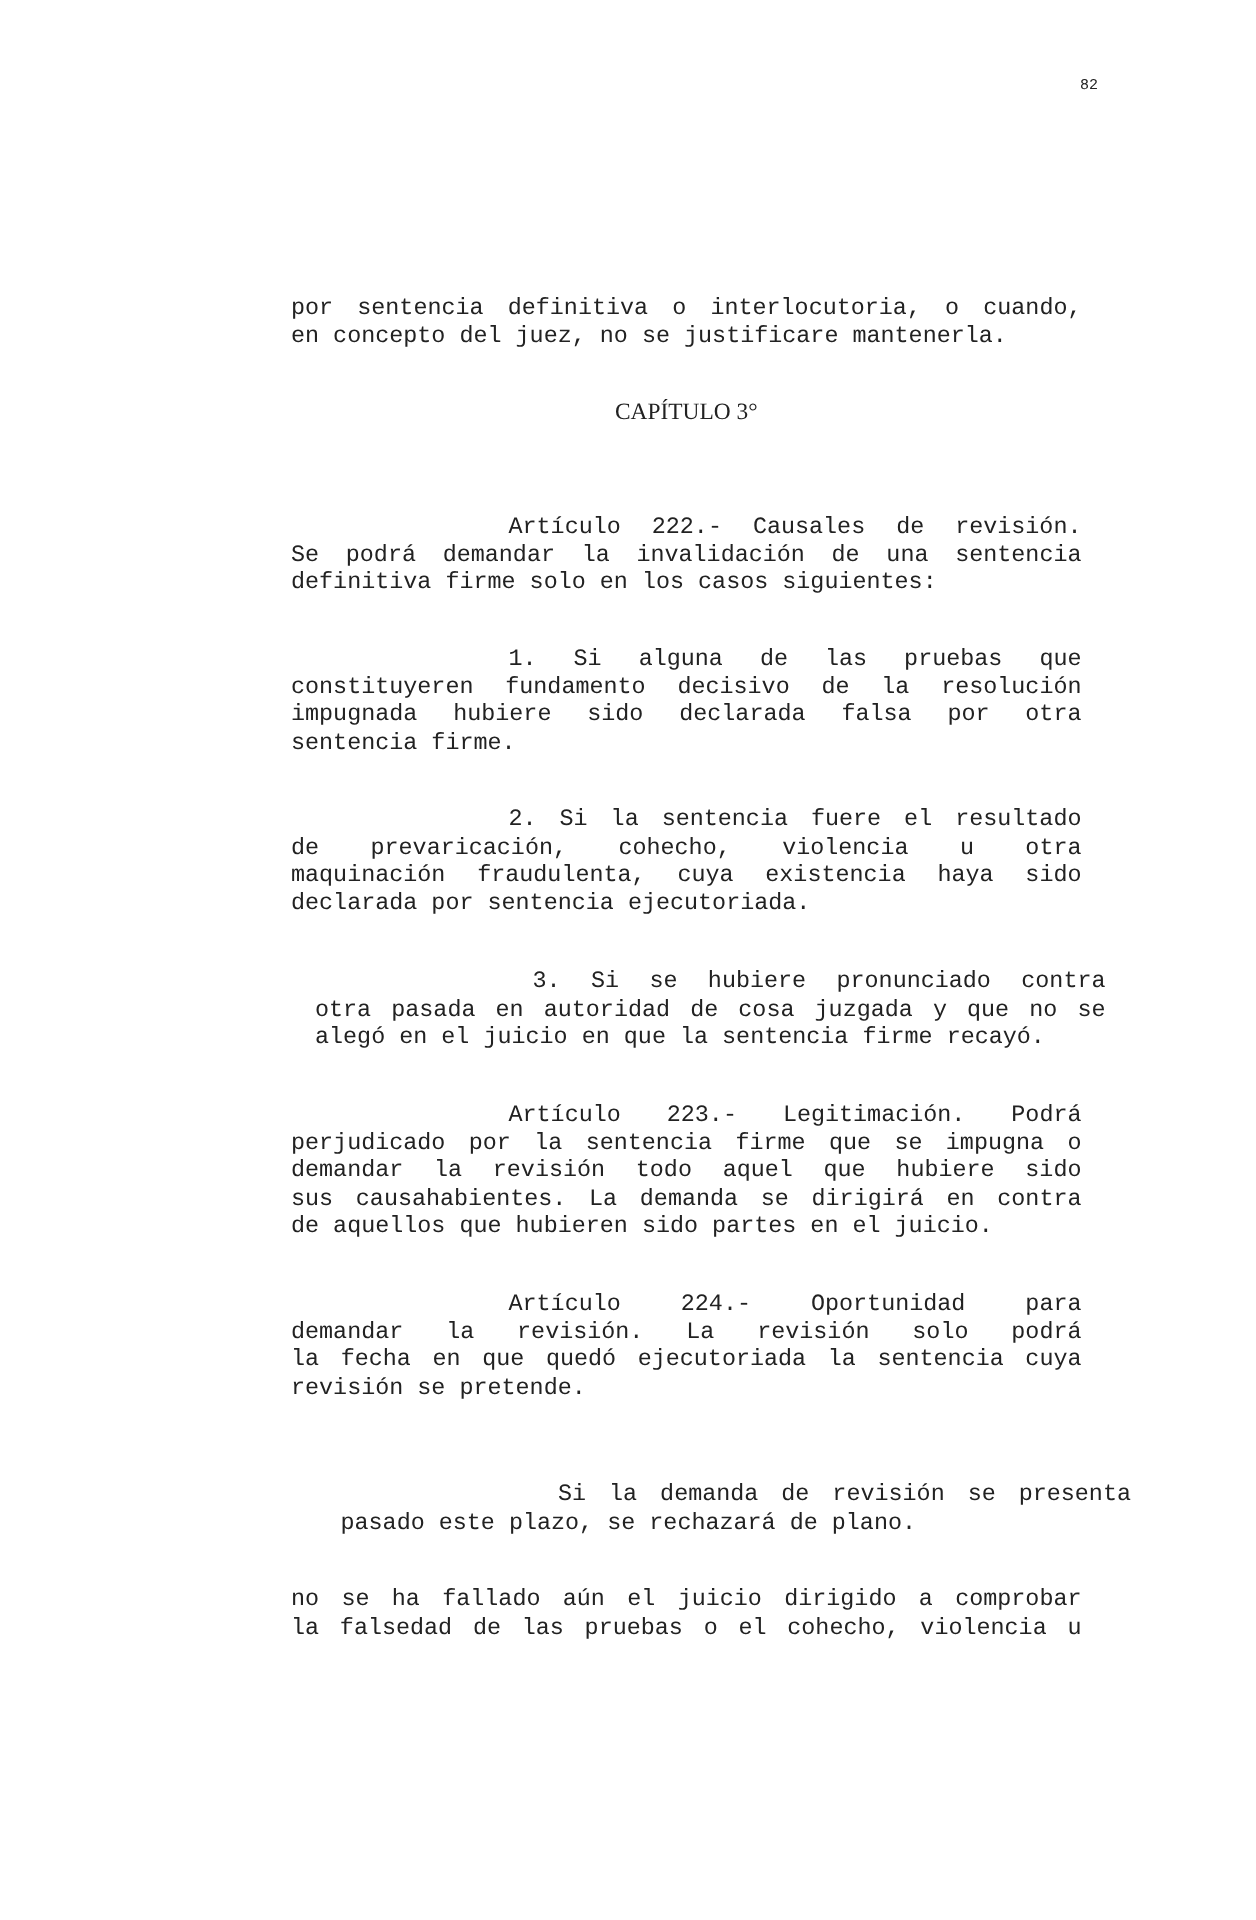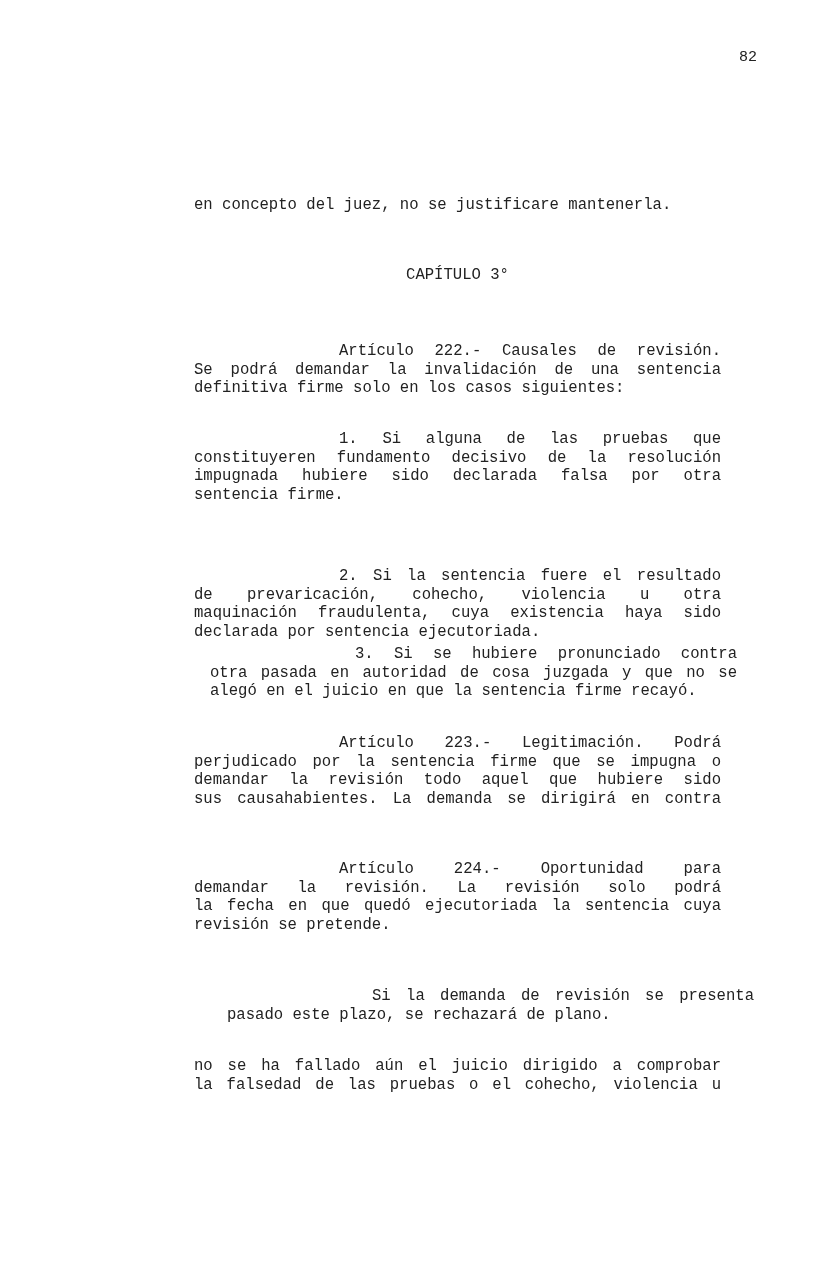--- a/index.html
+++ b/index.html
@@ -1,68 +1,70 @@
 <!DOCTYPE html>
 <html><head>
 <meta charset="utf-8">
 <style>
   html, body { margin:0; padding:0; background:#ffffff; }
   body { width:837px; height:1280px; position:relative; overflow:hidden;
          font-family:"Liberation Mono", "DejaVu Sans Mono", monospace; color:#222; }
-  .page-num { position:absolute; top:49px; left:717px; width:40px; text-align:right;
-              font-size:15px; line-height:18px; }
+  .page-num { position:absolute; top:49px; left:692px; width:40px; text-align:right;
+              font-size:10px; line-height:18px; }
   .block { position:absolute; left:194px; width:527px; font-size:15.6px; }
   .ln { display:block; height:18.6px; line-height:18.6px; white-space:nowrap;
         text-align:justify; text-align-last:justify; }
   .ln.last { text-align-last:left; }
   .ln.indent { padding-left:145px; }
-  .center { text-align:left; text-align-last:center; }
+  .center { text-align:left; text-align-last:center;font-family:Liberation Serif, serif; }
 </style>
 </head>
 <body>
 
 <div>
   <div class="page-num">82</div>
 
   <div class="block" style="top:196px;">
+    <span class="ln">por sentencia definitiva o interlocutoria, o cuando,</span>
     <span class="ln last">en concepto del juez, no se justificare mantenerla.</span>
   </div>
 
   <div class="block center" style="top:266px;">
     <span class="ln center">CAPÍTULO 3°</span>
   </div>
 
   <div id="paras">
       <div class="block" style="top: 342px;">
         <span class="ln indent">Artículo 222.- Causales de revisión.</span>
         <span class="ln">Se podrá demandar la invalidación de una sentencia</span>
         <span class="ln last">definitiva firme solo en los casos siguientes:</span>
       </div>
       <div class="block" style="top: 430px;">
         <span class="ln indent">1. Si alguna de las pruebas que</span>
         <span class="ln">constituyeren fundamento decisivo de la resolución</span>
         <span class="ln">impugnada hubiere sido declarada falsa por otra</span>
         <span class="ln last">sentencia firme.</span>
       </div>
-      <div class="block" style="top: 567px;">
+      <div class="block" style="top: 537px;">
         <span class="ln indent">2. Si la sentencia fuere el resultado</span>
         <span class="ln">de prevaricación, cohecho, violencia u otra</span>
         <span class="ln">maquinación fraudulenta, cuya existencia haya sido</span>
         <span class="ln last">declarada por sentencia ejecutoriada.</span>
       </div>
       <div class="block" style="top: 645px; margin-left: 16px;">
         <span class="ln indent">3. Si se hubiere pronunciado contra</span>
         <span class="ln">otra pasada en autoridad de cosa juzgada y que no se</span>
         <span class="ln last">alegó en el juicio en que la sentencia firme recayó.</span>
       </div>
       <div class="block" style="top: 734px;">
         <span class="ln indent">Artículo 223.- Legitimación. Podrá</span>
         <span class="ln">perjudicado por la sentencia firme que se impugna o</span>
         <span class="ln">demandar la revisión todo aquel que hubiere sido</span>
         <span class="ln">sus causahabientes. La demanda se dirigirá en contra</span>
+        <span class="ln last">de aquellos que hubieren sido partes en el juicio.</span>
       </div>
       <div class="block" style="top: 860px;">
         <span class="ln indent">Artículo 224.- Oportunidad para</span>
         <span class="ln">demandar la revisión. La revisión solo podrá</span>
         <span class="ln">la fecha en que quedó ejecutoriada la sentencia cuya</span>
         <span class="ln last">revisión se pretende.</span>
       </div>
       <div class="block" style="top: 987px; margin-left: 33px;">
         <span class="ln indent">Si la demanda de revisión se presenta</span>
         <span class="ln last">pasado este plazo, se rechazará de plano.</span>

